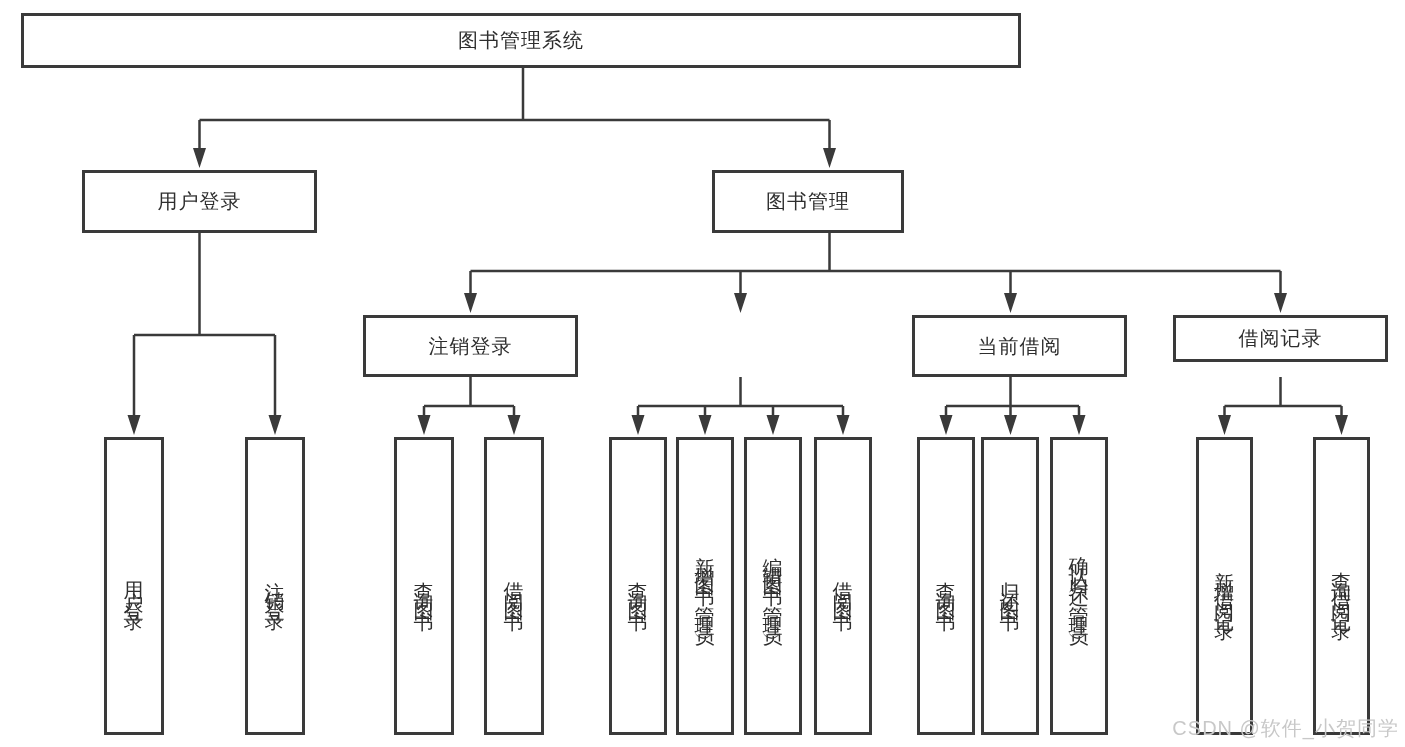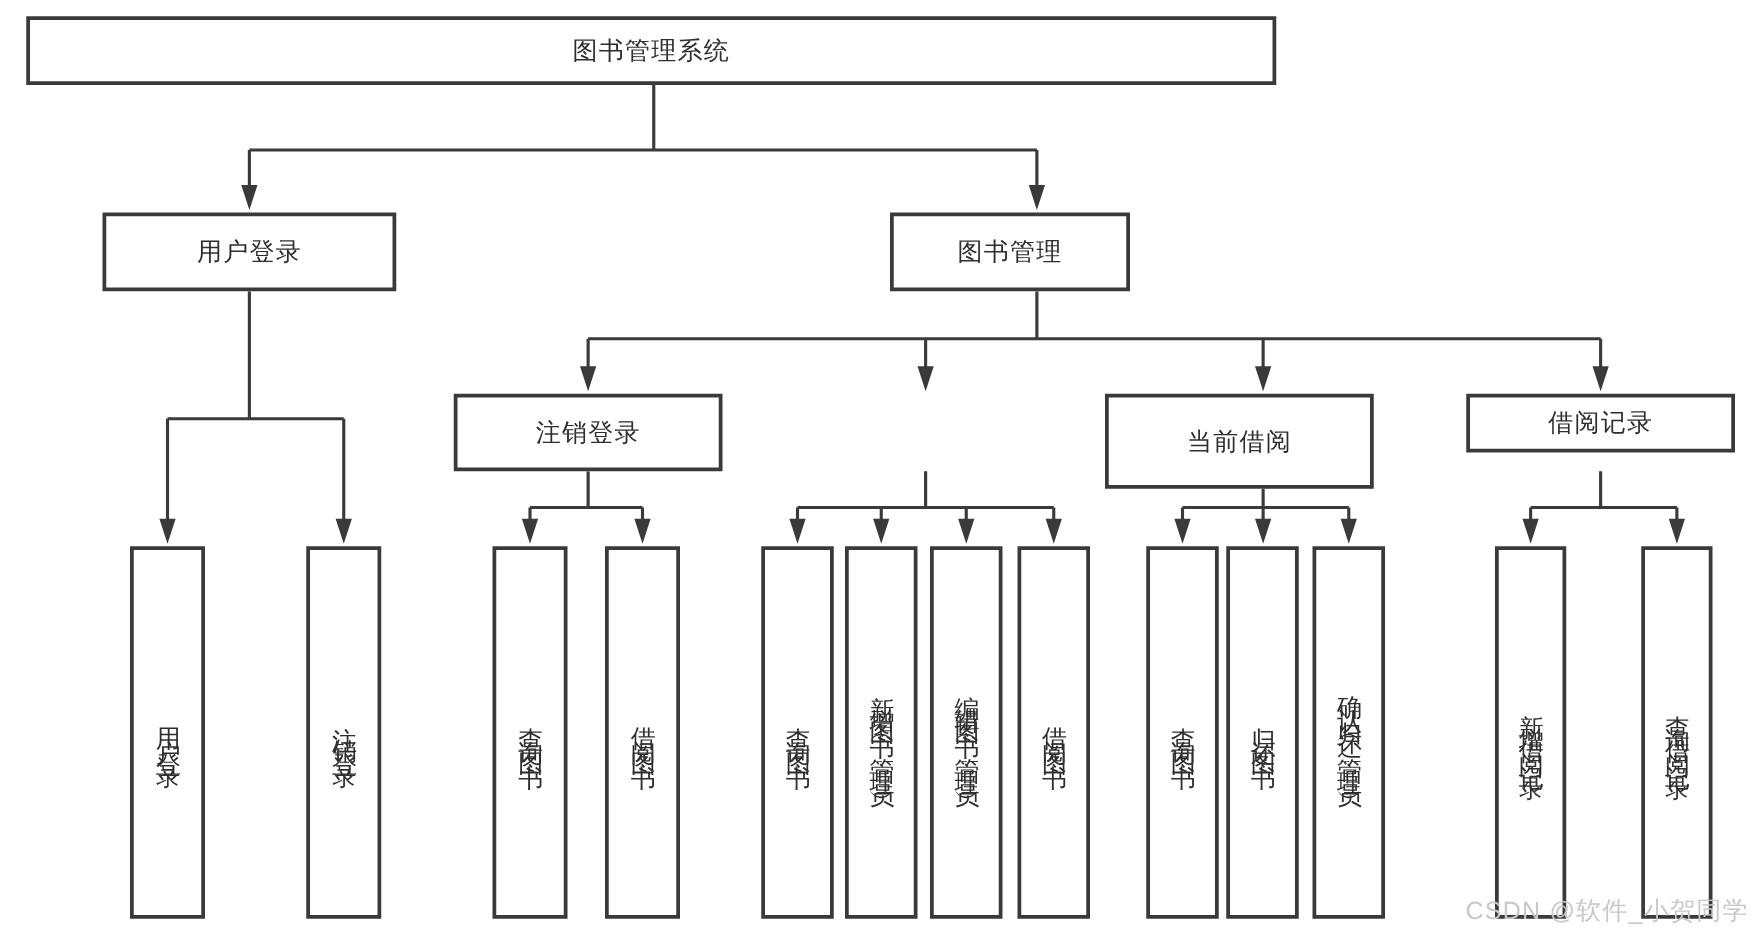--- a/index.html
+++ b/index.html
@@ -76,21 +76,21 @@
       M1072.5 415 L1085.5 415 L1079 435 Z  M1218 415 L1231 415 L1224.5 435 Z
       M1335 415 L1348 415 L1341.5 435 Z"></path>
   </svg>
 
   <div class="box h" style="left:21px;top:13px;width:1000px;height:55px">图书管理系统</div>
 
   <div class="box h" style="left:82px;top:170px;width:235px;height:63px">用户登录</div>
   <div class="box h" style="left:712px;top:170px;width:192px;height:63px">图书管理</div>
 
   <div class="box h" style="left:363px;top:315px;width:215px;height:62px">注销登录</div>
-  <div class="box h" style="left:884px;top:315px;width:215px;height:76px">当前借阅</div>
+  <div class="box h" style="left:912px;top:315px;width:215px;height:62px">当前借阅</div>
   <div class="box h" style="left:1173px;top:315px;width:215px;height:47px">借阅记录</div>
 
   <div class="box v" style="left:104px;top:437px;width:60px;height:298px">用户登录</div>
   <div class="box v" style="left:245px;top:437px;width:60px;height:298px">注销登录</div>
 
   <div class="box v" style="left:394px;top:437px;width:60px;height:298px">查询图书</div>
   <div class="box v" style="left:484px;top:437px;width:60px;height:298px">借阅图书</div>
 
   <div class="box v" style="left:609px;top:437px;width:58px;height:298px">查询图书</div>
   <div class="box v" style="left:676px;top:437px;width:58px;height:298px">新增图书（管理员）</div>

